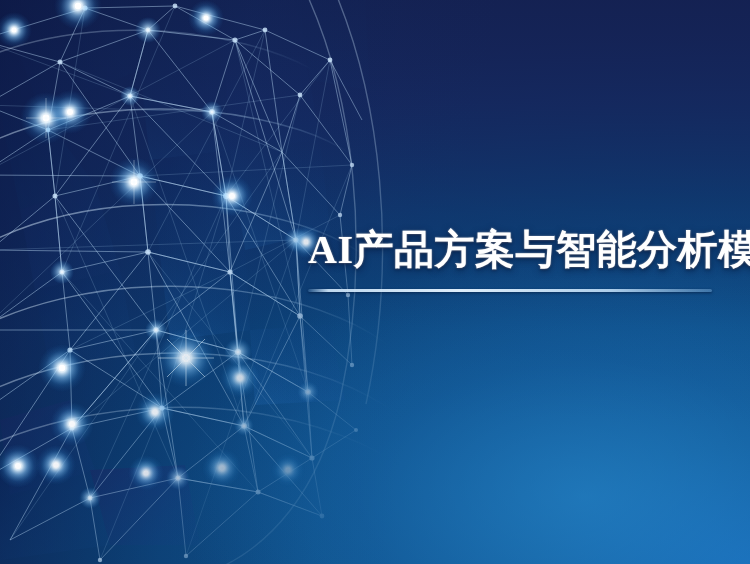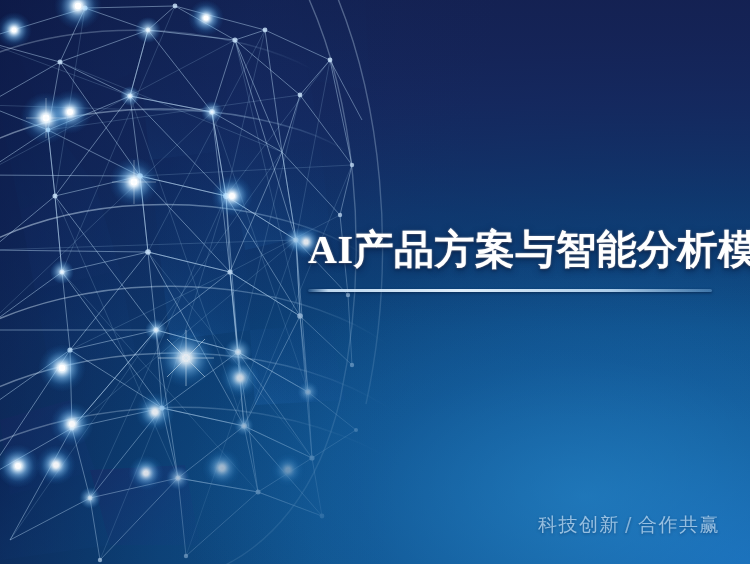--- a/index.html
+++ b/index.html
@@ -370,17 +370,14 @@
       </g>
 
     </g>
   </svg>
 
   <div class="title-block">
     <div class="slide-title">AI产品方案与智能分析模式</div>
     <div class="title-rule"></div>
   </div>
 
-  <div class="tagline">
-    <span>科技创新</span><span class="sep">/</span><span>合作共赢</span>
-  </div>
 
 </div>
 
 </body></html>

